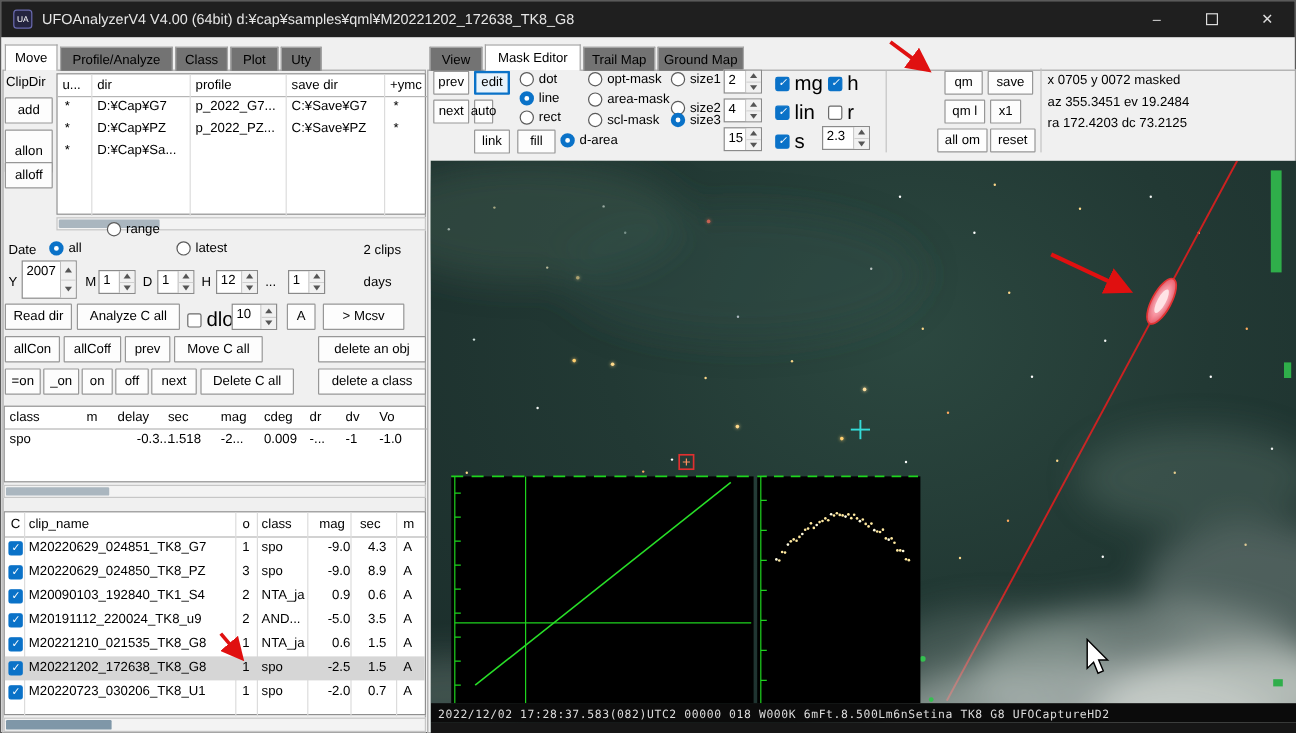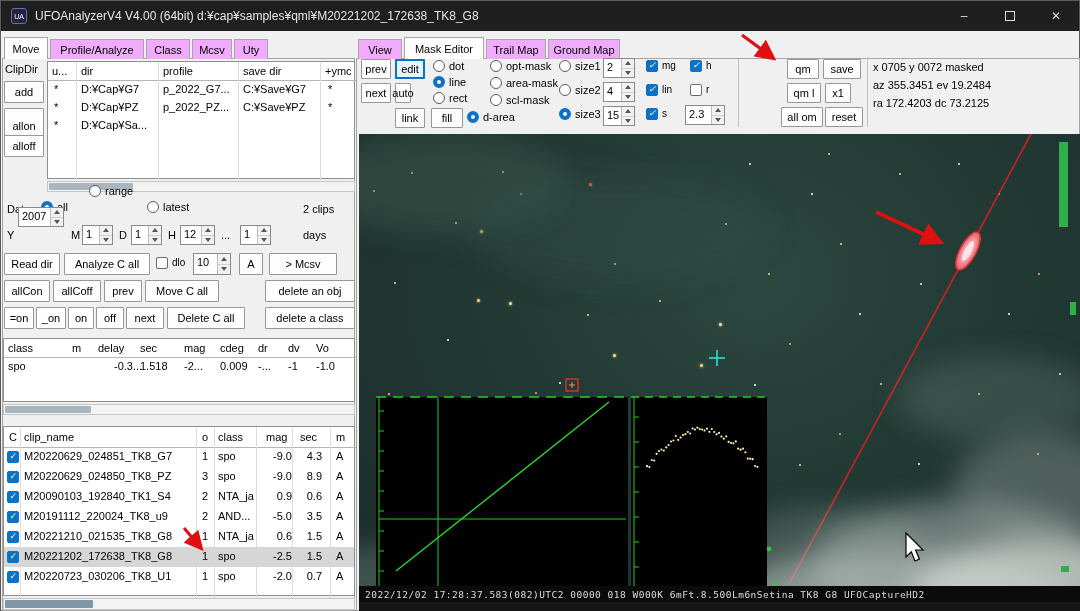--- a/index.html
+++ b/index.html
@@ -4,26 +4,26 @@
 <style>
   *{margin:0;padding:0;box-sizing:border-box}
   html,body{width:1080px;height:611px;overflow:hidden;background:#888}
   body{font-family:"Liberation Sans",sans-serif}
   #app{position:relative;width:1080px;height:611px;background:#f0f0f0;border:1px solid #5a5a5a}
   .abs{position:absolute}
   .lbl{position:absolute;font-size:11px;color:#000;white-space:nowrap}
   .btn{position:absolute;display:flex;align-items:center;justify-content:center;background:#fdfdfd;border:1px solid #979797;font-size:11px;color:#000;border-radius:1px;white-space:nowrap}
   .focus-btn{border:2px solid #0a72c8;background:#e9f3fb}
   .wbtn{width:46px;height:30px;display:flex;align-items:center;justify-content:center;color:#dddddd;font-size:12px}
-  .tab{position:absolute;display:flex;align-items:center;justify-content:center;font-size:11px;background:#f0abfc;border:1px solid #a5a5a5;border-bottom:none;color:#000;white-space:nowrap}
+  .tab{position:absolute;display:flex;align-items:center;justify-content:center;font-size:11px;background:#737373;border:1px solid #a5a5a5;border-bottom:none;color:#000;white-space:nowrap}
   .tab.active{background:#fff;z-index:3}
   .radio{position:absolute;display:flex;align-items:center;gap:4px;font-size:11px;white-space:nowrap}
   .radio i{width:12px;height:12px;border:1px solid #5a5a5a;border-radius:50%;background:#fff;display:inline-block;flex:none}
   .radio.sel i{border:4px solid #0a72c8}
-  .chk{position:absolute;display:flex;gap:4px;font-size:10px;white-space:nowrap}
+  .chk{position:absolute;display:flex;align-items:center;gap:4px;font-size:17px;white-space:nowrap}
   .chk i{width:12px;height:12px;border:1px solid #6a6a6a;background:#fff;display:inline-block;border-radius:2px;position:relative;flex:none}
   .chk.on i{background:#0a72c8;border-color:#0a72c8}
   .chk.on i::after{content:"✓";color:#fff;font-size:9px;position:absolute;left:1.5px;top:-1px}
   .spin{position:absolute;background:#fff;border:1px solid #8a8a8a;display:flex}
   .spin .v{flex:1;font-size:11px;padding:2px 1px 0 3px;color:#000}
   .spin .ar{width:13px;display:flex;flex-direction:column;border-left:1px solid #bdbdbd}
   .spin .ar span{flex:1;display:flex;align-items:center;justify-content:center;background:#f1f1f1;border-bottom:1px solid #cfcfcf}
   .spin .ar span:last-child{border-bottom:none}
   .spin .ar .up::after{content:"";border-left:3px solid transparent;border-right:3px solid transparent;border-bottom:4px solid #555}
   .spin .ar .dn::after{content:"";border-left:3px solid transparent;border-right:3px solid transparent;border-top:4px solid #555}
@@ -67,21 +67,21 @@
   <div class="tab active" style="left:3px;top:36px;width:44px;height:22px">
       <span>Move</span>
     </div>
   <div class="tab" style="left:49px;top:38px;width:94px;height:20px">
       <span>Profile/Analyze</span>
     </div>
   <div class="tab" style="left:145px;top:38px;width:44px;height:20px">
       <span>Class</span>
     </div>
   <div class="tab" style="left:191px;top:38px;width:40px;height:20px">
-      <span>Mcsv</span>
+      <span>Plot</span>
     </div>
   <div class="tab" style="left:233px;top:38px;width:34px;height:20px">
       <span>Uty</span>
     </div>
 
   <div class="tab" style="left:357px;top:38px;width:44px;height:20px">
       <span>View</span>
     </div>
   <div class="tab active" style="left:403px;top:36px;width:80px;height:22px">
       <span>Mask Editor</span>
@@ -144,21 +144,21 @@
       <i></i>
       <span>range</span>
     </div>
   <div class="radio" style="left:146px;top:200px">
       <i></i>
       <span>latest</span>
     </div>
   <div class="lbl" style="left:302px;top:202px">2 clips</div>
 
   <div class="lbl" style="left:6px;top:228px">Y</div>
-  <div class="spin" style="left:17px;top:206px;width:46px;height:20px">
+  <div class="spin" style="left:17px;top:216px;width:46px;height:32px">
       <span class="v">2007</span>
       <span class="ar">
         <span class="up"></span>
         <span class="dn"></span>
       </span>
     </div>
   <div class="lbl" style="left:70px;top:228px">M</div>
   <div class="spin" style="left:81px;top:224px;width:31px;height:20px">
       <span class="v">1</span>
       <span class="ar">
@@ -371,21 +371,21 @@
     </div>
 
   <div class="radio" style="left:558px;top:59px">
       <i></i>
       <span>size1</span>
     </div>
   <div class="radio" style="left:558px;top:83px">
       <i></i>
       <span>size2</span>
     </div>
-  <div class="radio sel" style="left:558px;top:107px">
+  <div class="radio sel" style="left:558px;top:93px">
       <i></i>
       <span>size3</span>
     </div>
 
   <div class="spin" style="left:602px;top:57px;width:32px;height:20px">
       <span class="v">2</span>
       <span class="ar">
         <span class="up"></span>
         <span class="dn"></span>
       </span>

